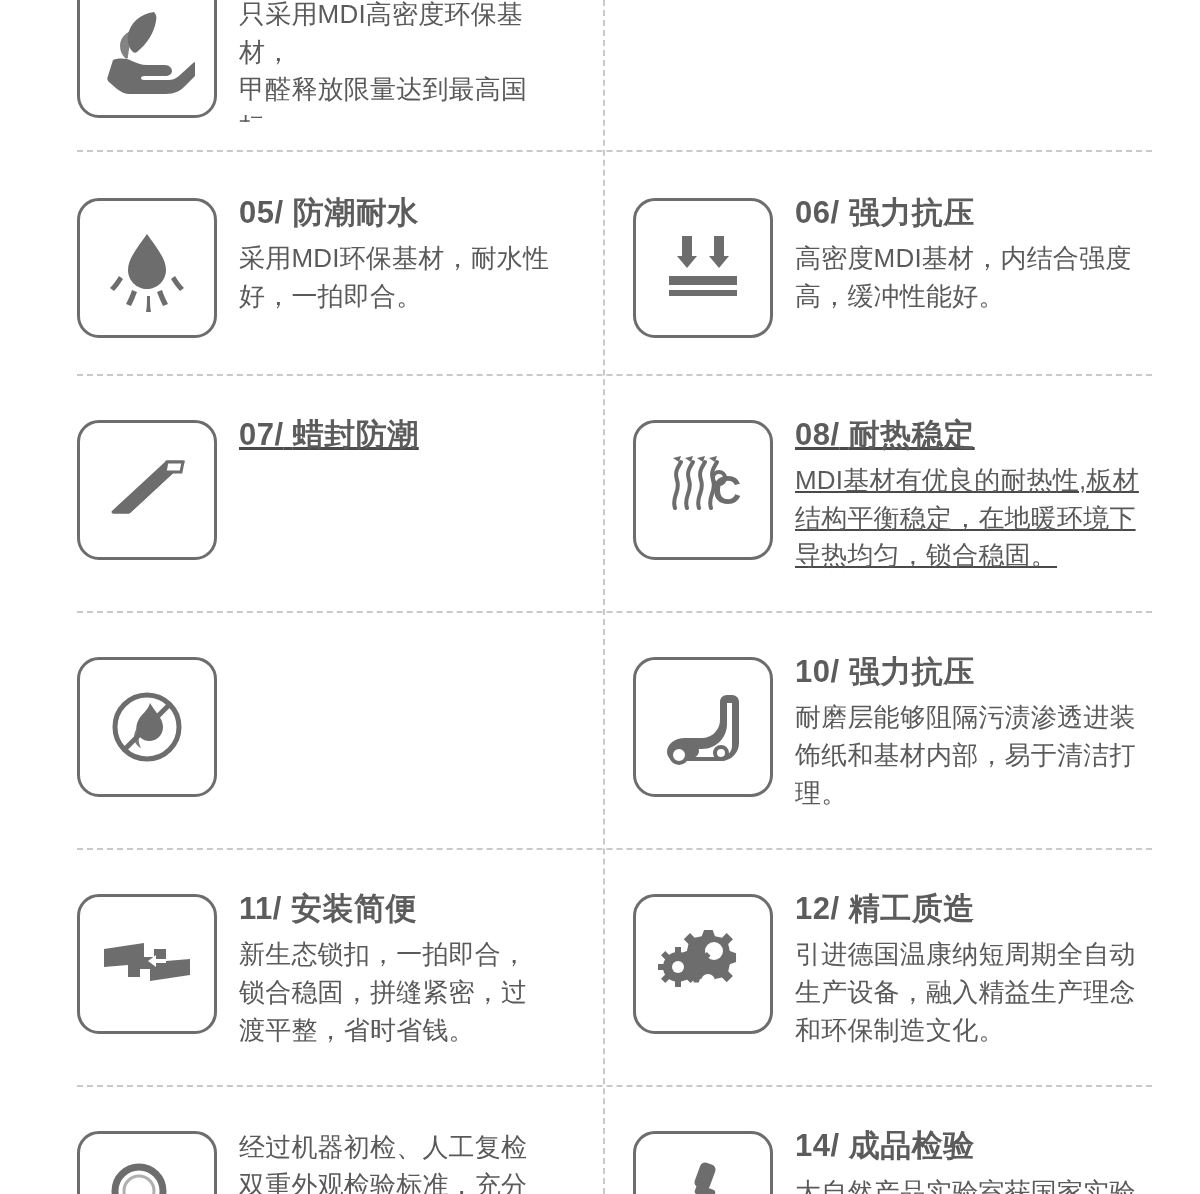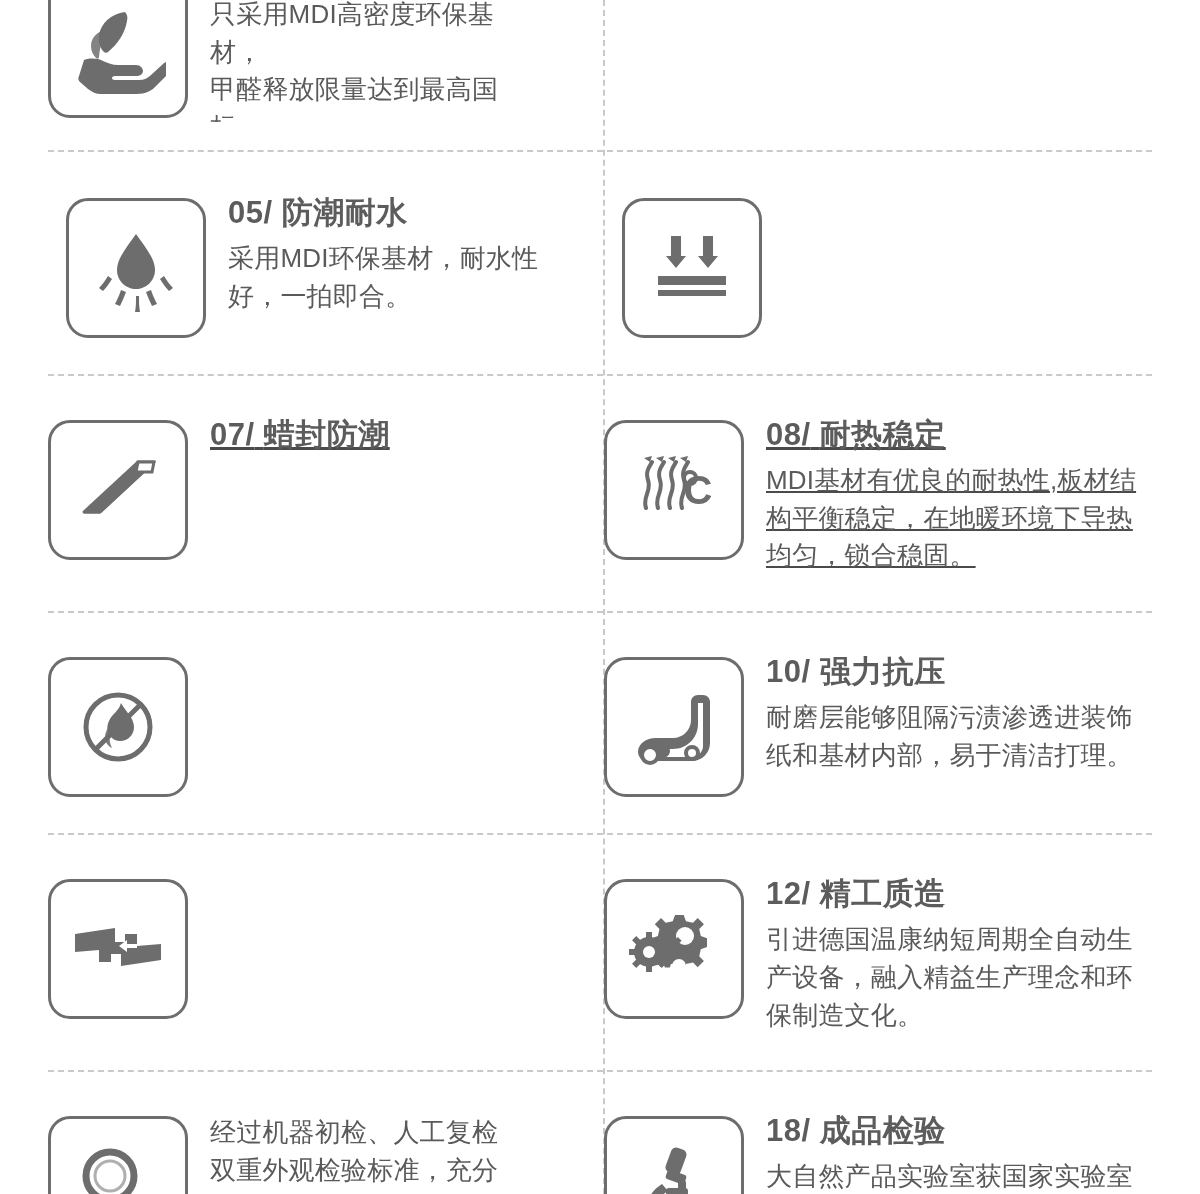--- a/index.html
+++ b/index.html
@@ -12,20 +12,21 @@
     height: 1194px;
     overflow: hidden;
     font-family: "Liberation Sans", "DejaVu Sans", sans-serif;
     color: #4a4a4a;
   }
   .sheet {
     position: relative;
     width: 1200px;
     height: 1194px;
     box-sizing: border-box;
+    padding-left: 29px;
   }
   .grid {
     display: grid;
     grid-template-columns: 508px 1fr;
     column-gap: 0;
     padding: 0 48px;
     box-sizing: border-box;
   }
   
   .vdiv {
@@ -133,21 +134,21 @@
         </p>
       </div>
     </div>
 
   </div>
 
   <div style="padding:0 48px;">
       <div style="border-top:2px dashed #c9c9c9; height:0; margin-top:28px;"></div>
     </div>
 
-  <div class="grid" style="padding-top:42px;margin-left:18px;">
+  <div class="grid" style="padding-top:42px;">
     <div class="cell left">
       <div class="icon-box">
         <svg width="96" height="96" viewBox="0 0 96 96">
           <g fill="#6d6d6d">
             <path d="M48 14c-10 14-19 25-19 36 0 11 9 19 19 19s19-8 19-19c0-11-9-22-19-36z"></path>
             <path d="M20 56c-3 5-6 9-9 12l4 3c3-3 6-7 9-12l-4-3z"></path>
             <path d="M76 56l-4 3c3 5 6 9 9 12l4-3c-3-3-6-7-9-12z"></path>
             <path d="M33 70c-2 6-4 10-6 14l5 2c2-4 4-9 6-14l-5-2z"></path>
             <path d="M63 70l-5 2c2 5 4 10 6 14l5-2c-2-4-4-8-6-14z"></path>
             <path d="M48 76c0 6 0 11-1 16h5c-1-5-1-10-1-16h-3z"></path>
@@ -166,20 +167,24 @@
           <g fill="#6d6d6d">
             <rect x="27" y="16" width="10" height="22"></rect>
             <path d="M22 36h20l-10 12z"></path>
             <rect x="59" y="16" width="10" height="22"></rect>
             <path d="M54 36h20l-10 12z"></path>
             <rect x="14" y="56" width="68" height="9"></rect>
             <rect x="14" y="70" width="68" height="6"></rect>
           </g>
         </svg>
       </div>
+      <div class="txt">
+        <h3 class="title"><span class="num">06/</span> <span>强力抗压</span></h3>
+        <p class="desc">高密度MDI基材，内结合强度高，缓冲性能好。</p>
+      </div>
     </div>
   </div>
 
   <div style="padding:0 48px;">
       <div style="border-top:2px dashed #c9c9c9; height:0; margin-top:36px;"></div>
     </div>
 
   <div class="grid" style="padding-top:40px;text-decoration:underline;">
     <div class="cell left">
       <div class="icon-box">
@@ -264,20 +269,24 @@
 
   <div class="grid" style="padding-top:40px;">
     <div class="cell left">
       <div class="icon-box">
         <svg width="110" height="110" viewBox="0 0 110 110">
           <g fill="#6d6d6d">
             <path d="M12 40 L52 34 L52 48 L62 48 L62 40 L74 40 L74 52 L98 50 L98 66 L58 72 L58 60 L48 60 L48 68 L36 68 L36 56 L12 58 Z"></path>
           </g>
           <path d="M64 46 l-8 6 8 6 v-4 h10 v-4 h-10 z" fill="#ffffff"></path>
         </svg>
+      </div>
+      <div class="txt">
+        <h3 class="title"><span class="num">11/</span> <span>安装简便</span></h3>
+        <p class="desc">新生态锁扣，一拍即合，锁合稳固，拼缝紧密，过渡平整，省时省钱。</p>
       </div>
     </div>
 
     <div class="cell right">
       <div class="icon-box">
         <svg width="110" height="110" viewBox="0 0 110 110">
           <g fill="#6d6d6d">
 
             <path d="M62 18l3 8 9 2 6-6 8 8-6 6 2 9 8 3v11l-8 3-2 9 6 6-8 8-6-6-9 2-3 8H51l-3-8-9-2-6 6-8-8 6-6-2-9-8-3V48l8-3 2-9-6-6 8-8 6 6 9-2 3-8z" transform="translate(-4,-4) scale(0.78) translate(26,14)"></path>
             <circle cx="66" cy="42" r="9" fill="#ffffff"></circle>
@@ -333,19 +342,19 @@
             <rect x="44" y="38" width="20" height="10" rx="3" transform="rotate(20 54 43)"></rect>
             <path d="M40 50c-10 6-16 16-16 26h10c0-8 5-15 12-19l-6-7z"></path>
             <rect x="44" y="54" width="22" height="8" rx="3"></rect>
             <rect x="30" y="74" width="46" height="7" rx="3"></rect>
             <rect x="18" y="84" width="68" height="9" rx="4"></rect>
             <rect x="56" y="46" width="8" height="30" rx="3"></rect>
           </g>
         </svg>
       </div>
       <div class="txt">
-        <h3 class="title"><span class="num">18/</span> <span>成品检验</span></h3>
+        <h3 class="title"><span class="num">14/</span> <span>成品检验</span></h3>
         <p class="desc">大自然产品实验室获国家实验室认证，对产品的各项性能指标进行精密测试确保符合国家标准。</p>
       </div>
     </div>
   </div>
 
 </div>
 
 </body></html>

